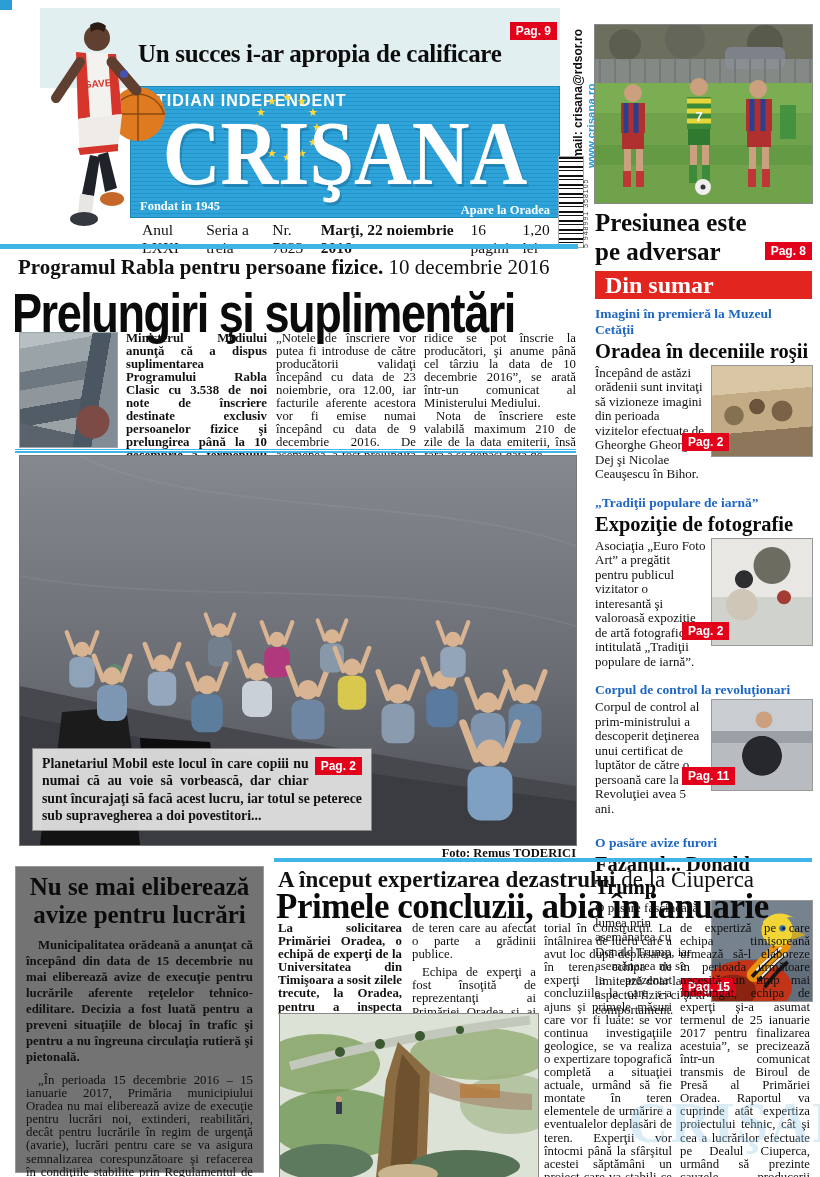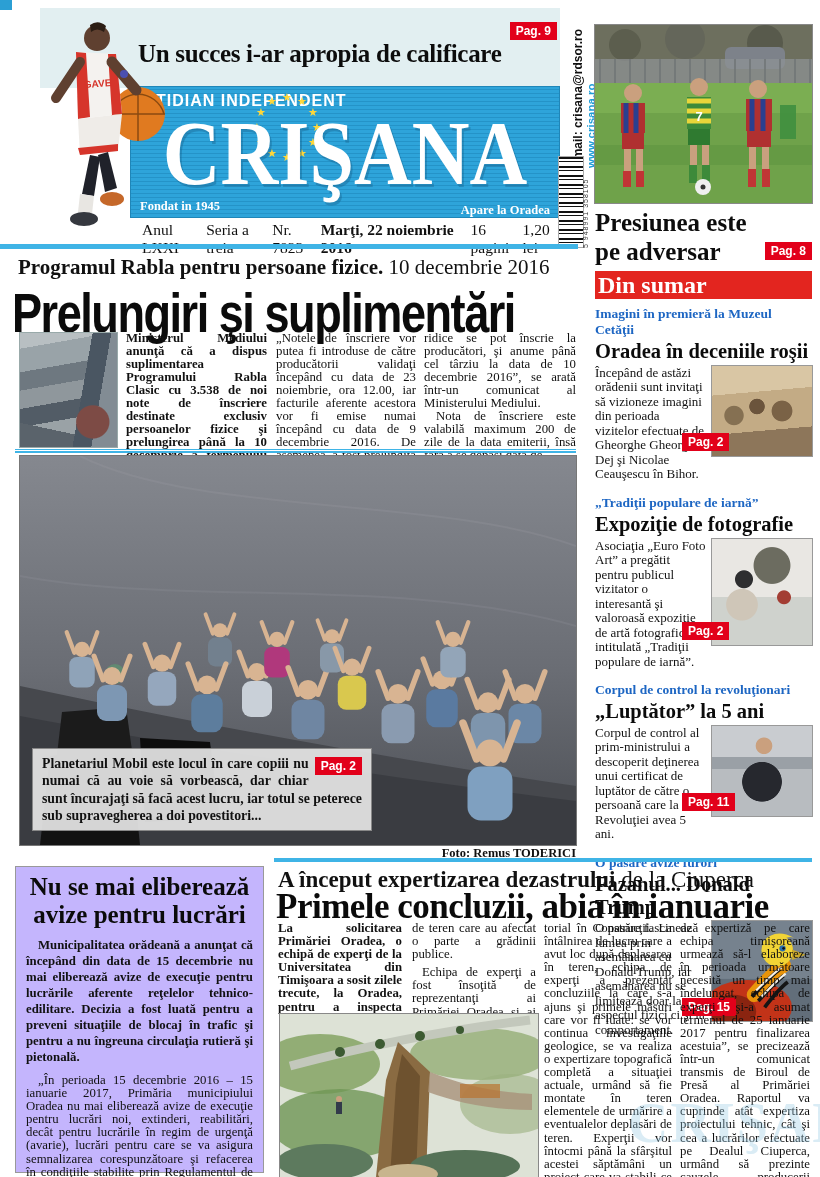--- a/index.html
+++ b/index.html
@@ -73,21 +73,21 @@
   .feature-caption .badge{float:right;margin:2px 0 0 6px}
   .photo-credit{position:absolute;left:300px;top:847px;width:276px;text-align:right;
     font:bold 12.5px/1 "Liberation Serif",serif}
 
   
   .sidebar{position:absolute;left:595px;top:25px;width:217px}
   .sb-photo{width:217px;height:178px;outline:1px solid #888}
   .sb-headline{position:relative;margin-top:6px;font:bold 25px/1.14 "Liberation Serif",serif;color:#0c0c0c}
   .sb-badge{position:absolute;right:0;top:33px}
   .sb-banner{margin-top:5px;height:28px;background:#e3251f;color:#fff;
-    font:bold 24px/28px "Liberation Serif",serif;padding-left:3px}
+    font:bold 24px/28px "Liberation Serif",serif;padding-left:10px}
   .sb-items{margin-top:7px}
   .s-item{position:relative;margin-bottom:13px;min-height:140px}
   .s-kicker{font:bold 13.5px/1.2 "Liberation Serif",serif;color:#1d66c3;margin-bottom:2px}
   .s-title{font:bold 20.5px/1.1 "Liberation Serif",serif;color:#0b0b0b;margin-bottom:3px}
   .s-photo{float:right;width:100px;margin-left:6px;position:relative;outline:1px solid #999}
   .s-photo .badge{position:absolute;left:-30px;bottom:5px}
   .s-body{font-size:13px;line-height:14.5px;text-align:left}
   .ph-sepia{height:90px;background:
     radial-gradient(circle at 45% 45%, #6b543c 0 10%, transparent 11%),
     radial-gradient(circle at 70% 50%, #7a6246 0 12%, transparent 13%),
@@ -100,21 +100,21 @@
     radial-gradient(circle at 60% 25%, #6c6c60 0 18%, transparent 19%),
     linear-gradient(180deg,#e9e7e3 0 55%,#cfd2cd 55%)}
   .ph-man{height:90px;background:
     radial-gradient(circle at 52% 22%, #caa07e 0 9%, transparent 10%),
     radial-gradient(circle at 50% 62%, #26282e 0 26%, transparent 27%),
     linear-gradient(180deg,#c9ccd0 0 34%,#9aa0a6 34% 48%,#b8bcc0 48%)}
   .ph-bird{height:100px;padding:0}
 
   
   .box-article{position:absolute;left:15px;top:866px;width:249px;height:307px;border:1px solid #999;
-    padding:6px 10px;background:#c4b5fd}
+    padding:6px 10px;background:#737373}
   .ba-headline{font:bold 25px/1.12 "Liberation Serif",serif;text-align:center;color:#0b0b0b}
   .ba-lead{margin-top:8px;font-weight:bold;font-size:12.8px;line-height:16px;text-align:justify;text-indent:12px}
   .ba-body{margin-top:9px;font-size:12.8px;line-height:13.1px;text-align:justify;text-indent:12px}
 
   
   .expert{position:absolute;left:274px;top:858px;width:538px;height:319px}
   .ex-rule{position:absolute;left:0;top:0;width:538px;height:4px;background:#3fb4e6}
   .ex-kicker{position:absolute;left:4px;top:9px;font-size:23px}
   .ex-kicker b{font-weight:bold}
   .ex-headline{position:absolute;left:2px;top:31px;width:536px;font:bold 35px/1 "Liberation Serif",serif;
@@ -214,21 +214,21 @@
     <b>Programul Rabla pentru persoane fizice.</b>
     <span>10 decembrie 2016</span>
   </div>
   <div class="ma-headline">Prelungiri şi suplimentări</div>
   <div class="ma-photo"></div>
   <div class="ma-cols ma-col1">Ministerul Mediului anunţă că a dispus suplimentarea Programului Rabla Clasic cu 3.538 de noi note de înscriere destinate exclusiv persoanelor fizice şi prelungirea până la 10 decembrie a termenului până la care proprietarii persoane fizice şi juridice se pot înscrie la producători.</div>
   <div class="ma-cols ma-col2">„Notele de înscriere vor putea fi introduse de către producătorii validaţi începând cu data de 23 noiembrie, ora 12.00, iar facturile aferente acestora vor fi emise numai începând cu data de 9 decembrie 2016. De asemenea, a fost prelungită data până la care proprietarii persoane fizice şi ju-</div>
   <div class="ma-cols ma-col3">
     <span>ridice se pot înscrie la producători, şi anume până cel târziu la data de 10 decembrie 2016”, se arată într-un comunicat al Ministerului Mediului.</span>
     <p>
-      <span>Nota de înscriere este valabilă maximum 200 de zile de la data emiterii, însă</span>
+      <span>Nota de înscriere este valabilă maximum 210 de zile de la data emiterii, însă</span>
       <span class="u">fără a se depăşi</span>
       <span>data de...</span>
       <span class="continuation">continuare, in pagina 3</span>
     </p>
   </div>
   <div class="rule-mid"></div>
 
   <div class="feature-photo">
     <svg width="556" height="389" viewBox="0 0 556 389">
       <defs>
@@ -353,21 +353,20 @@
         <div class="s-title">Expoziţie de fotografie</div>
         <div class="s-photo">
           <div class="ph-winter"></div>
           <span class="badge">Pag. 2</span>
         </div>
         <div class="s-body">Asociaţia „Euro Foto Art” a pregătit pentru publicul vizitator o interesantă şi valoroasă expoziţie de artă fotografică, intitulată „Tradiţii populare de iarnă”.</div>
       </div>
 
       <div class="s-item">
         <div class="s-kicker">Corpul de control la revoluţionari</div>
-        <div class="s-title">„Luptător” la 5 ani</div>
         <div class="s-photo">
           <div class="ph-man"></div>
           <span class="badge">Pag. 11</span>
         </div>
         <div class="s-body">Corpul de control al prim-ministrului a descoperit deţinerea unui certificat de luptător de către o persoană care la data Revoluţiei avea 5 ani.</div>
       </div>
 
       <div class="s-item">
         <div class="s-kicker">O pasăre avize furori</div>
         <div class="s-title">Fazanul... Donald Trump</div>

